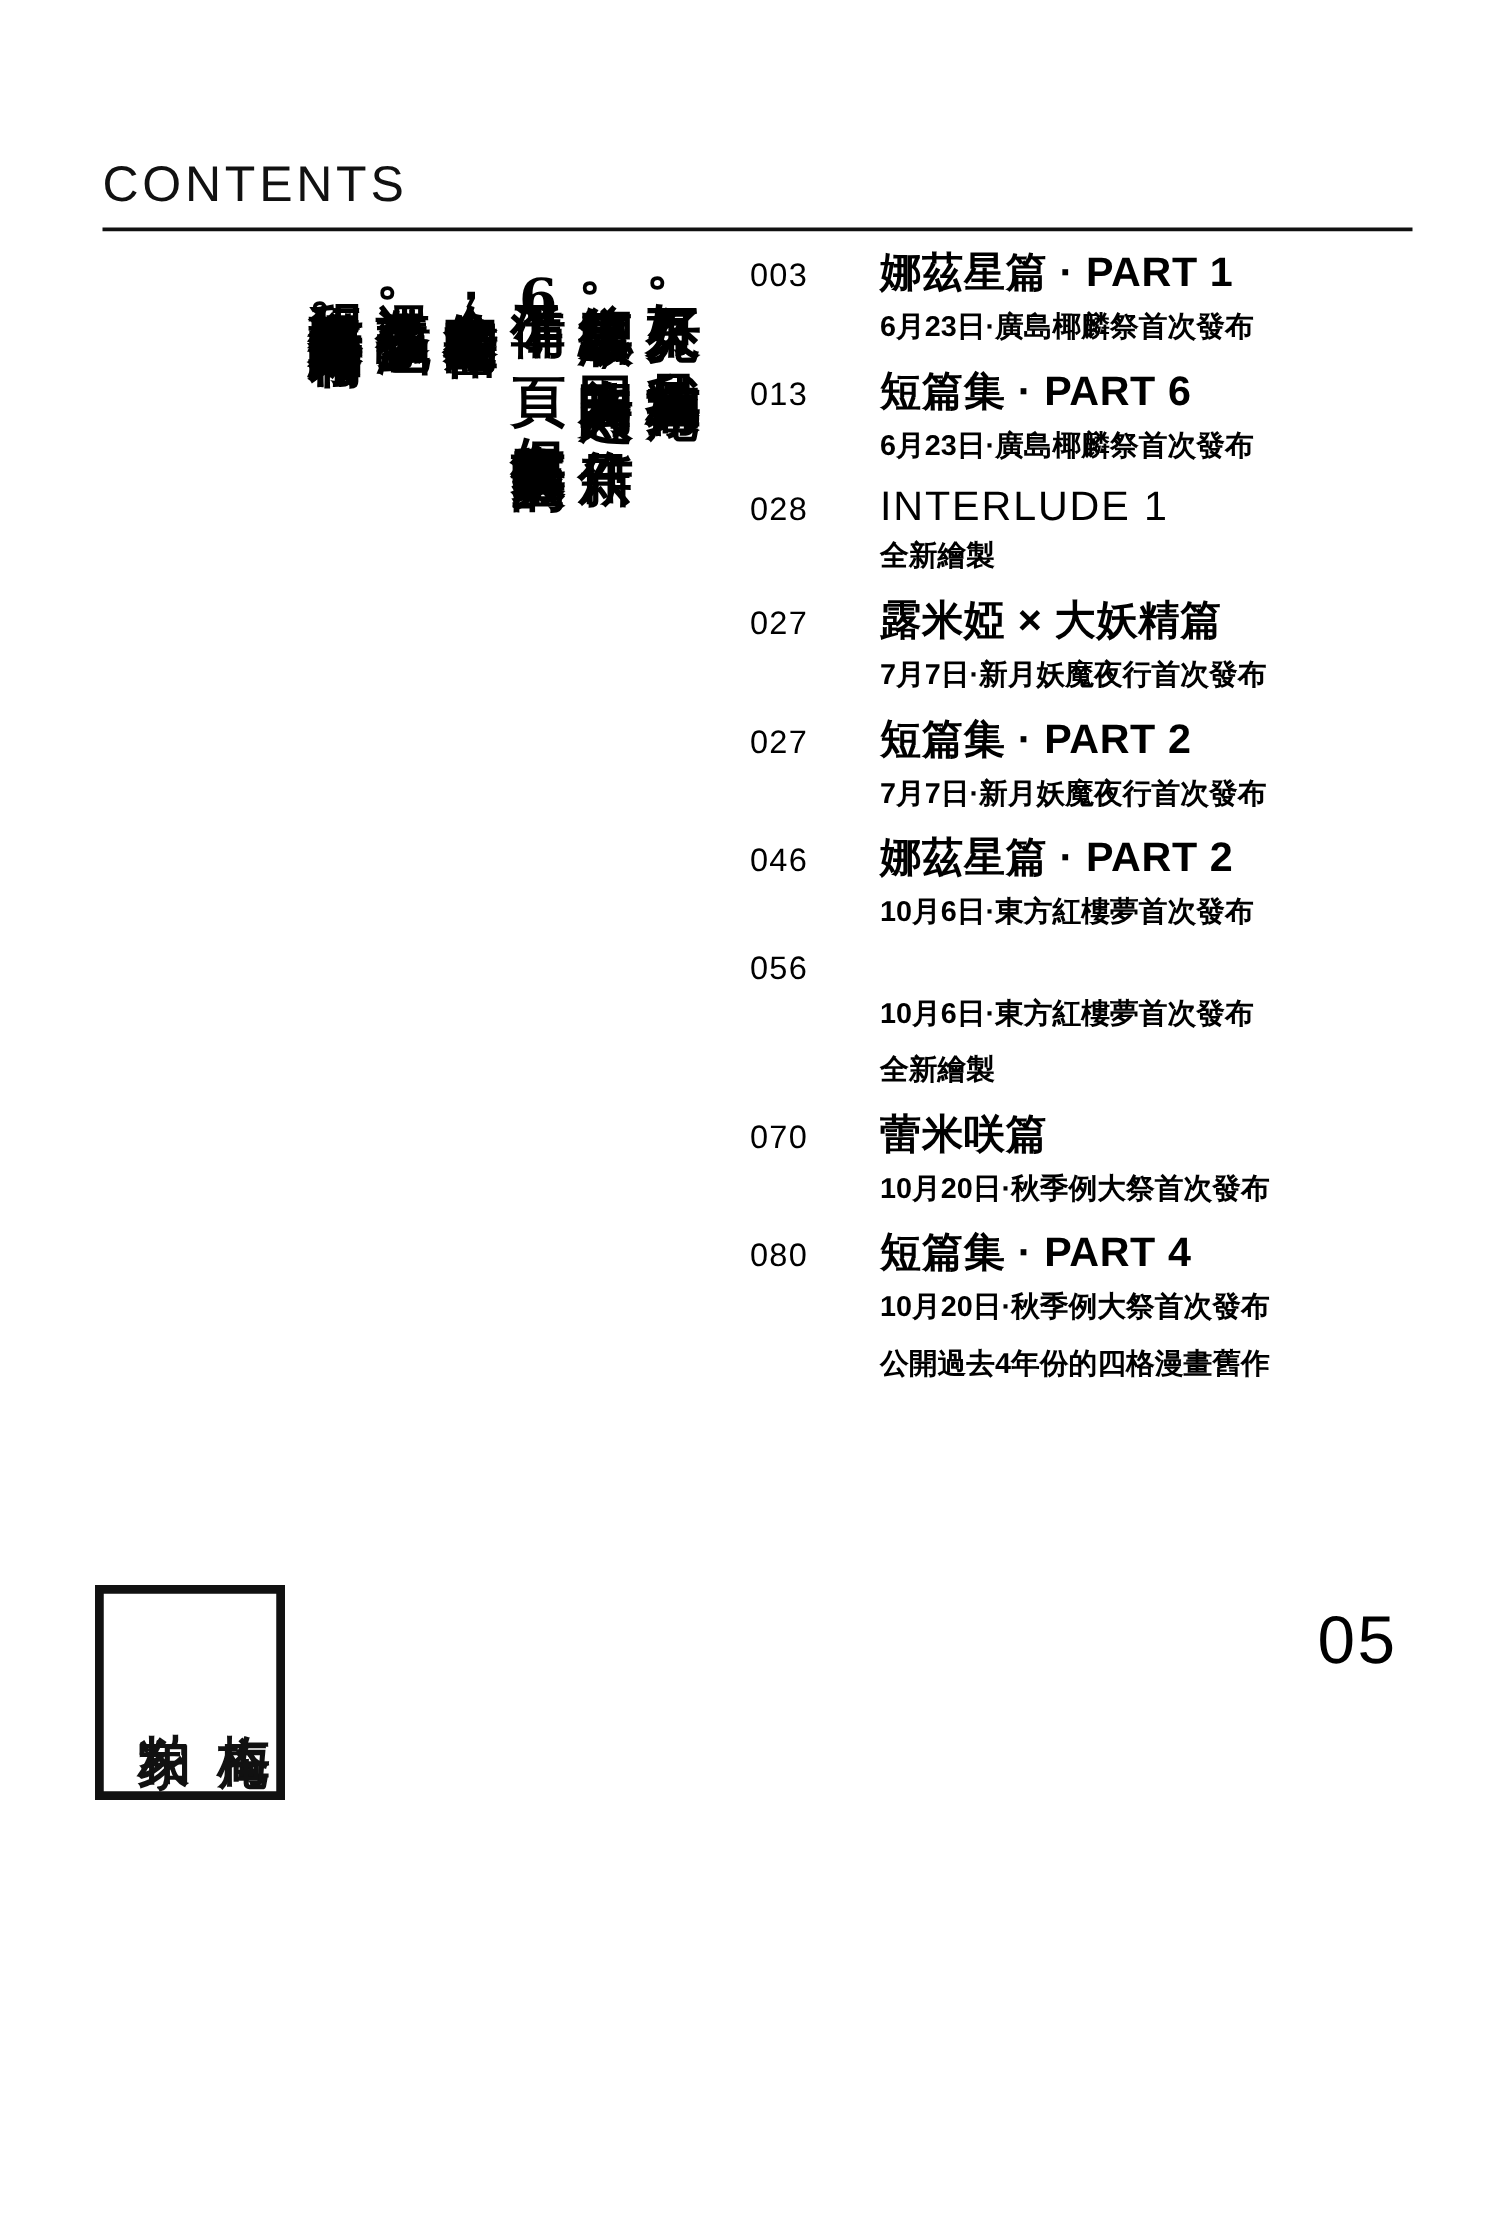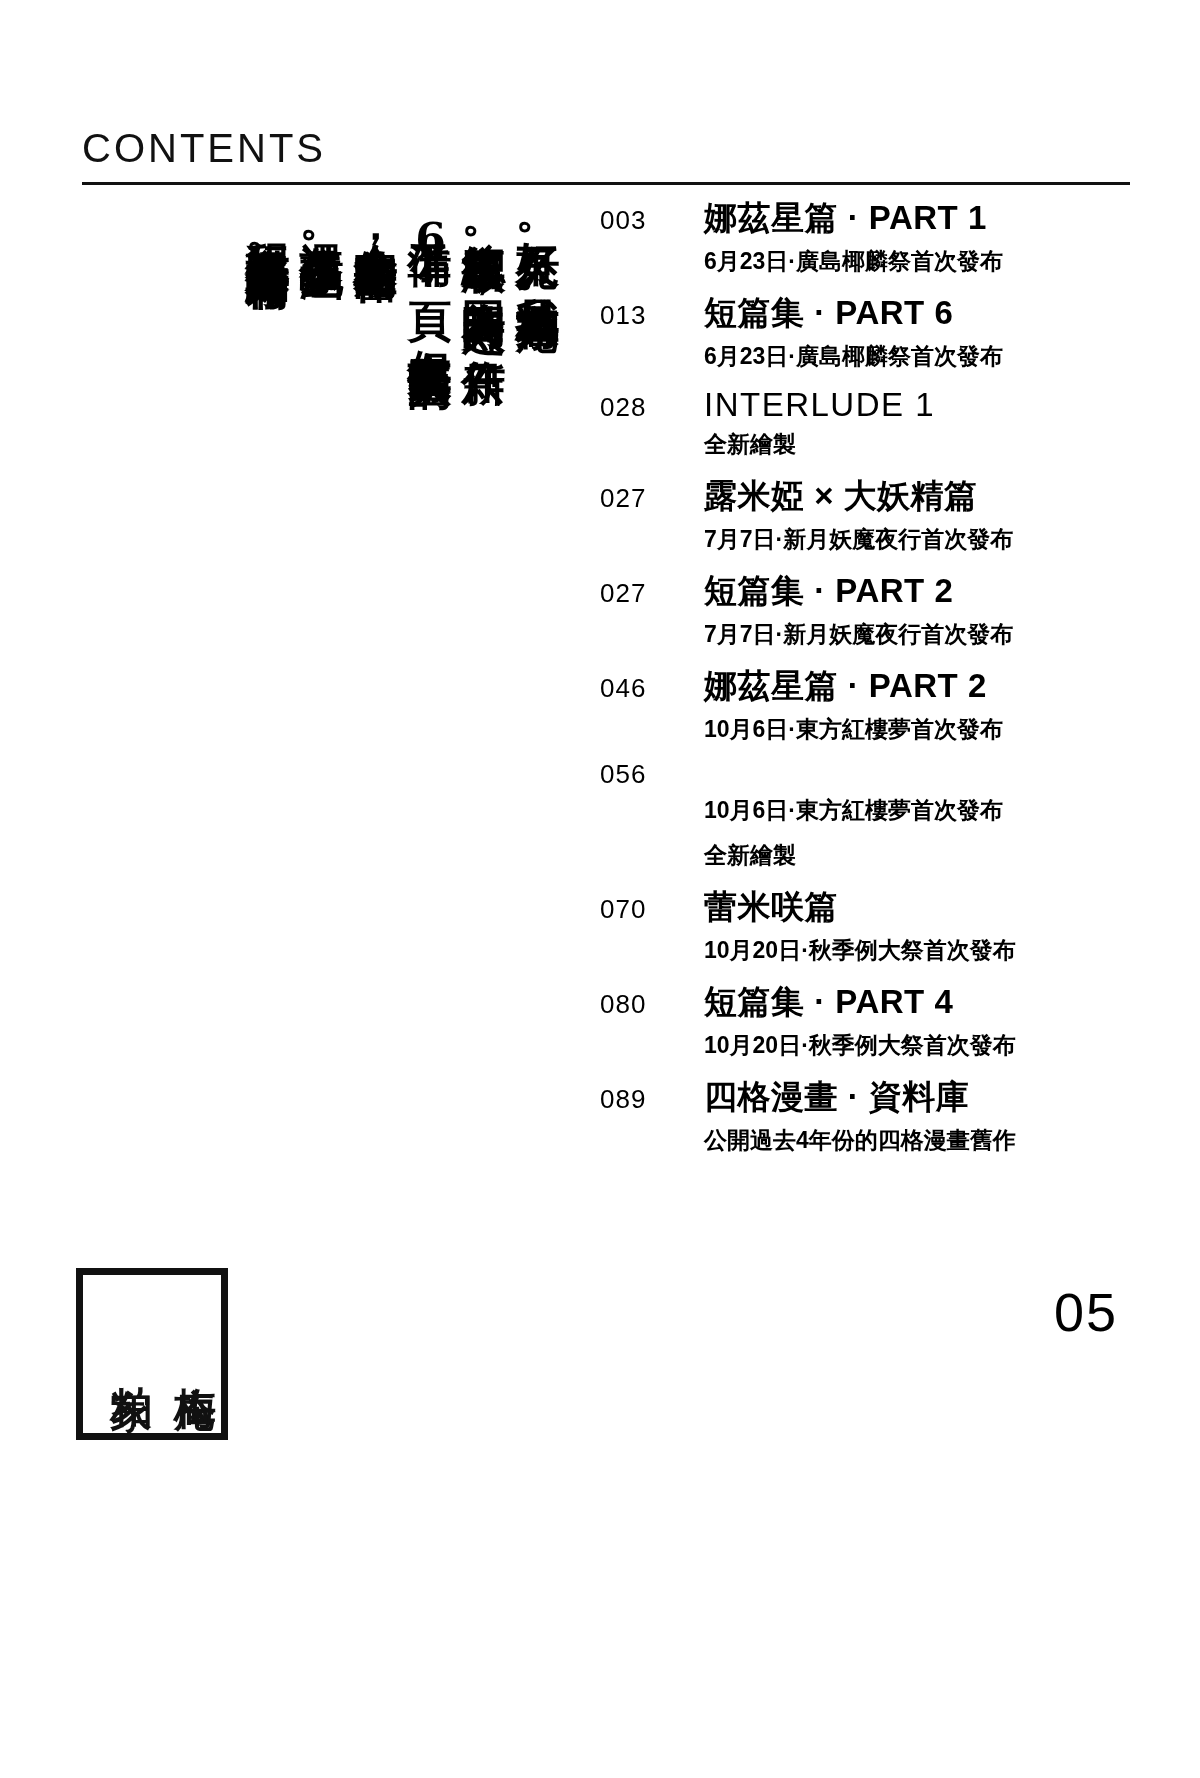--- a/index.html
+++ b/index.html
@@ -249,24 +249,20 @@
 
     <div class="toc-entry">
       <div class="toc-main">
         <span class="toc-num">080</span>
         <span class="toc-label">短篇集 · PART 4</span>
       </div>
       <div class="toc-sub">10月20日·秋季例大祭首次發布</div>
     </div>
 
     <div class="toc-entry">
-      <div class="toc-main">
-        <span class="toc-num">089</span>
-        <span class="toc-label">四格漫畫 · 資料庫</span>
-      </div>
       <div class="toc-sub">公開過去4年份的四格漫畫舊作</div>
     </div>
 
   </div>
 
   <div class="page-number">05</div>
 
 </div>
 
 </body></html>

